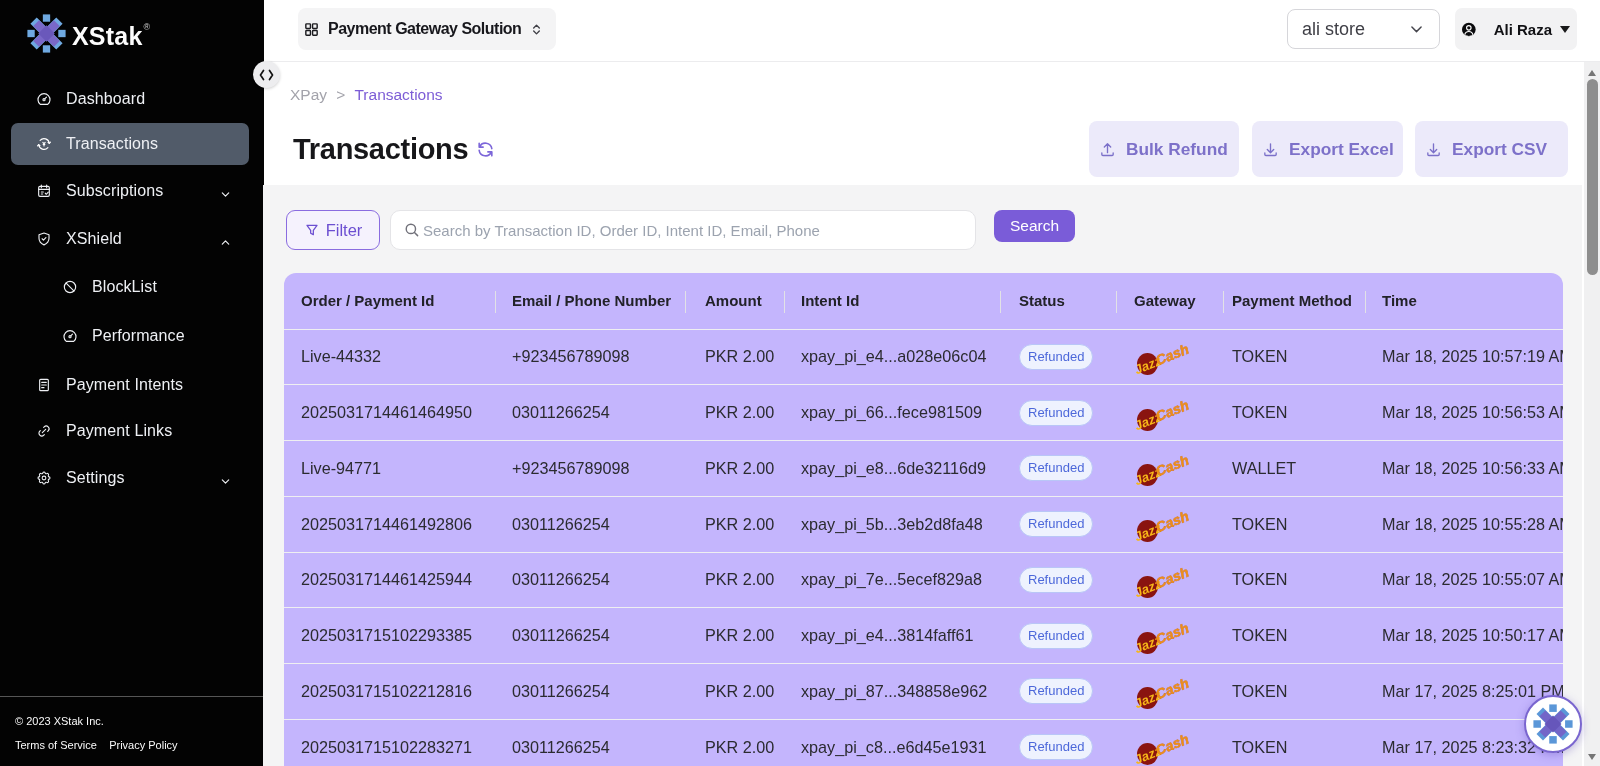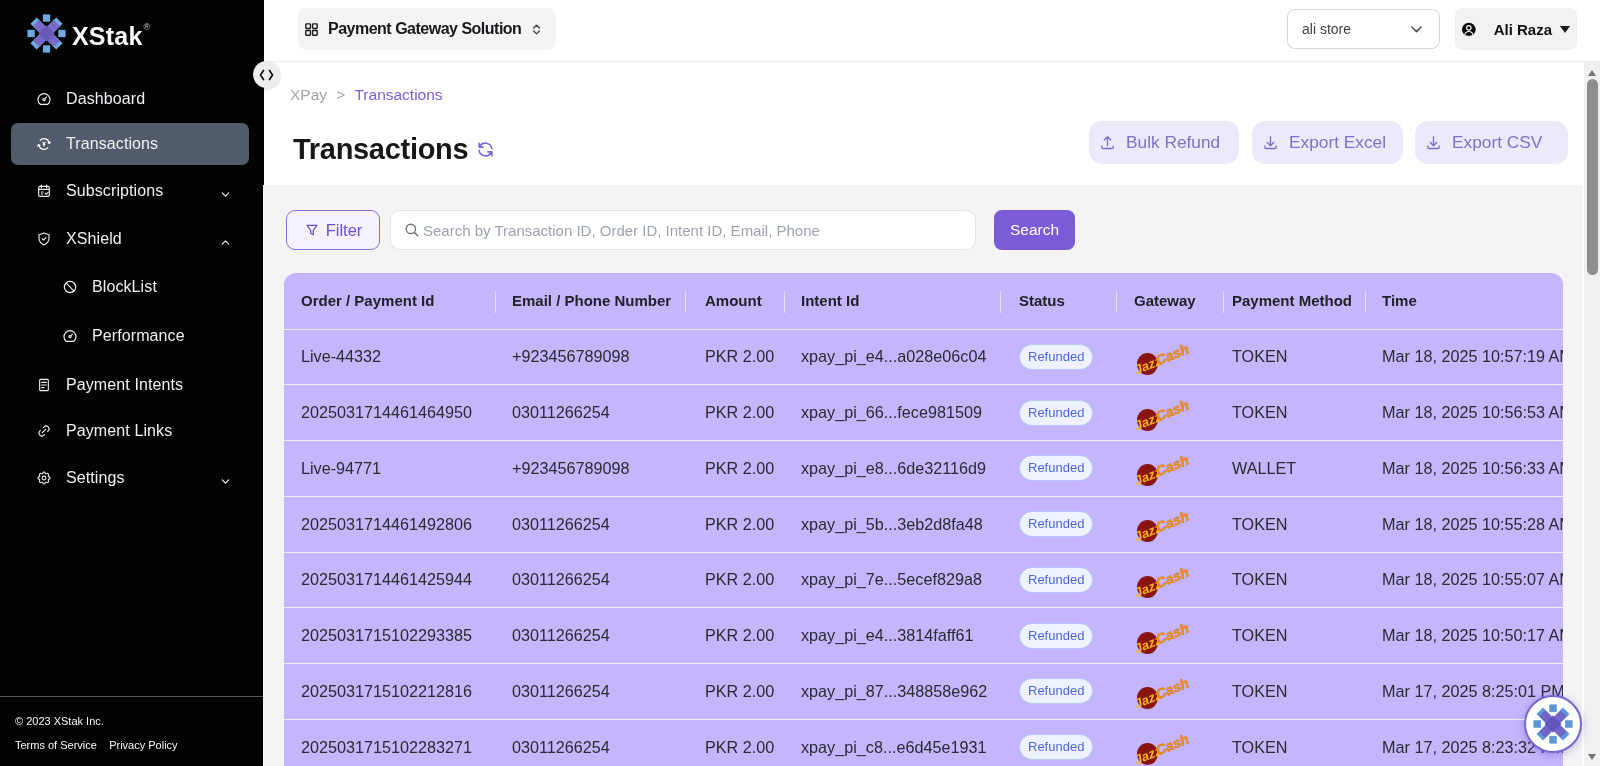--- a/index.html
+++ b/index.html
@@ -19,42 +19,42 @@
   .menu-item.active { background:#515b69; }
   .menu-sub .mi-icon { margin-left:51px; }
   .side-foot-line { position:absolute; left:0; top:696px; width:265px; border-top:1px solid #565656; }
   .side-foot { position:absolute; left:15px; top:710px; font-size:11px; color:#fafafa; line-height:23.5px; }
 
   
   .topbar { left:265px; top:0; width:1335px; height:62px; background:#fff; border-bottom:1px solid #ececee; }
   .pgs-chip { position:absolute; left:33px; top:8px; height:42px; background:#f4f4f5; border-radius:8px; display:flex; align-items:center; padding:0 12px 0 5px; }
   .pgs-chip .txt { font-size:16px; font-weight:bold; color:#17171c; margin:0 8px; white-space:nowrap; letter-spacing:-0.5px; }
   .store-select { position:absolute; right:160px; top:9px; width:153px; height:40px; background:#fff; border:1px solid #d6d6da; border-radius:8px; display:flex; align-items:center; padding:0 14px; }
-  .store-select .txt { font-size:14px; color:#3f3f46; flex:1; }
+  .store-select .txt { font-size:18px; color:#3f3f46; flex:1; }
   .user-chip { position:absolute; right:23px; top:8px; width:122px; height:42px; background:#f2f2f3; border-radius:7px; display:flex; align-items:center; padding:0 7px; }
   .user-name { font-size:15px; font-weight:bold; color:#111114; margin-left:18px; white-space:nowrap; }
   .user-caret { width:0; height:0; border-left:5.5px solid transparent; border-right:5.5px solid transparent; border-top:7px solid #1a1a1a; margin-left:8px; }
   .collapse-btn { left:253px; top:61px; width:27px; height:27px; border-radius:50%; background:#ededef; box-shadow:0 1px 3px rgba(0,0,0,.18); display:flex; align-items:center; justify-content:center; z-index:30; }
 
   
   .content { left:265px; top:62px; width:1335px; height:704px; background:#fff; }
   .crumbs { position:absolute; left:25px; top:24px; font-size:15.5px; color:#a3a3ab; font-weight:500;}
   .crumbs .sep { margin:0 5px; color:#a3a3ab; }
   .crumbs .cur { color:#7c5cd6; font-weight:500; }
   .page-title { position:absolute; left:28px; top:71px; font-size:29px; font-weight:bold; color:#17171a; letter-spacing:-0.3px; }
   .title-refresh { position:absolute; left:211px; top:78px; }
-  .hdr-btn { position:absolute; top:59px; height:43px; white-space:nowrap; background:#eceafa; border-radius:13px; display:flex; align-items:center; justify-content:flex-start; font-size:17.3px; color:#7d71c9; padding:0 0 0 10px; }
+  .hdr-btn { position:absolute; top:59px; height:56px; white-space:nowrap; background:#eceafa; border-radius:8px; display:flex; align-items:center; justify-content:flex-start; font-size:17.3px; color:#7d71c9; padding:0 0 0 10px;font-weight:bold; }
   .hdr-btn svg { margin-right:10px; }
 
   
   .gray-panel { left:263px; top:185px; width:1319px; height:581px; background:#f4f4f5; }
   .filter-btn { position:absolute; left:23px; top:25px; width:94px; height:40px; background:#f5f2fd; border:1px solid #8a6ce0; border-radius:9px; display:flex; align-items:center; justify-content:center; color:#6c4fd1; font-size:16.5px; }
   .search-wrap { position:absolute; left:127px; top:25px; width:586px; height:40px; background:#fff; border:1px solid #e4e4e7; border-radius:10px; display:flex; align-items:center; padding:0 12px; }
   .search-ph { color:#9ca3af; font-size:15px; margin-left:2px; }
-  .search-btn { position:absolute; left:731px; top:25px; width:81px; height:40px; background:#7a5cd8; border-radius:8px; color:#fff; font-size:15.5px; display:flex; align-items:center; justify-content:center; }
+  .search-btn { position:absolute; left:731px; top:25px; width:81px; height:32px; background:#7a5cd8; border-radius:8px; color:#fff; font-size:15.5px; display:flex; align-items:center; justify-content:center; }
 
   
   .card { position:absolute; left:21px; top:88px; width:1279px; height:494px; background:#c4b5fd; border-radius:12px 12px 0 0; overflow:hidden; }
   table.tx { border-collapse:collapse; width:1279px; table-layout:fixed; }
   table.tx col.c1{width:212px} table.tx col.c2{width:190px} table.tx col.c3{width:99px} table.tx col.c4{width:216px}
   table.tx col.c5{width:116px} table.tx col.c6{width:107px} table.tx col.c7{width:142px} table.tx col.c8{width:197px}
   table.tx th { height:56px; text-align:left; font-size:15px; font-weight:bold; color:#222228; position:relative; white-space:nowrap; }
   table.tx th .vsep { position:absolute; right:0; top:18px; height:22px; border-right:1px solid #e2e2e6; }
   table.tx td { height:55.76px; font-size:16.2px; color:#2b2b30; white-space:nowrap; overflow:hidden; border-top:1px solid #efeff1; }
   table.tx th:nth-child(1), table.tx td:nth-child(1){padding-left:17px}

